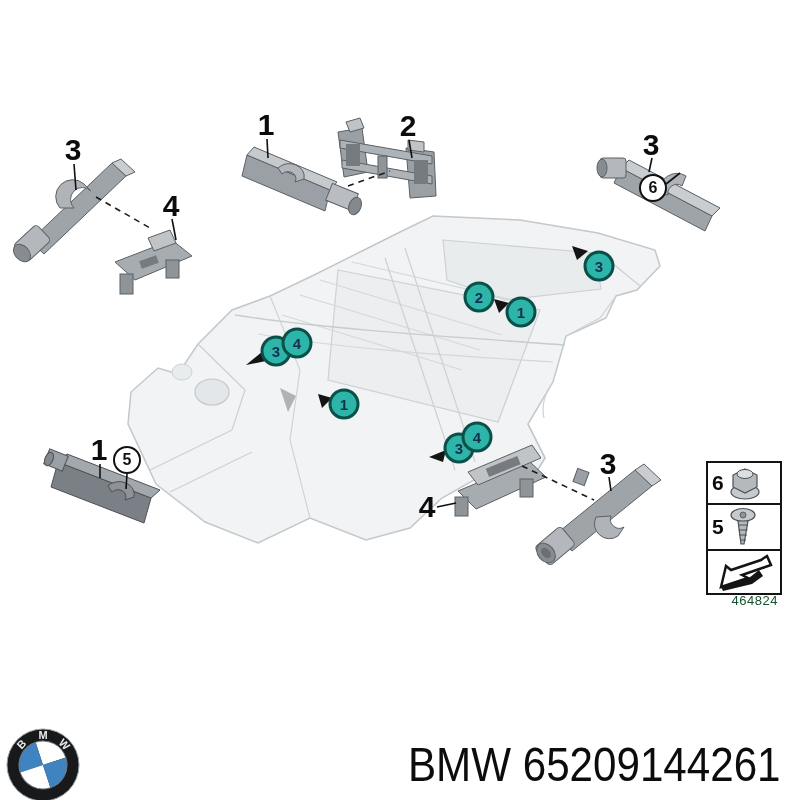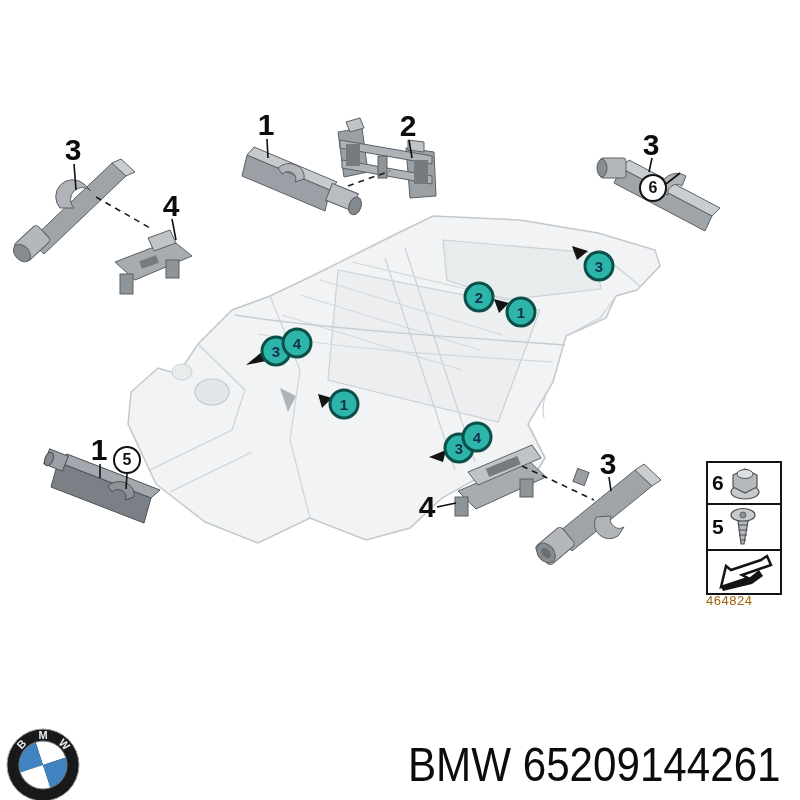--- a/index.html
+++ b/index.html
@@ -16,22 +16,22 @@
   .wcirc{position:absolute;width:24px;height:24px;border-radius:50%;
          transform:translate(-50%,-50%);
          background:#ffffff;border:2.5px solid #111;color:#111;
          font-weight:bold;font-size:16px;display:flex;align-items:center;justify-content:center;}
   .legend{position:absolute;left:706px;top:461px;width:72px;height:130px;
           border:2px solid #141414;background:#fff;display:flex;flex-direction:column;}
   .legend .cell{flex:1;display:flex;align-items:center;padding:2px 4px;gap:4px;
                 border-bottom:2px solid #141414;}
   .legend .cell:last-child{border-bottom:none;justify-content:center;}
   .legend .num{font-weight:bold;font-size:21px;color:#0c0c0c;}
-  .diagnum{position:absolute;left:706px;top:593px;width:72px;text-align:left;
-           font-size:13px;color:#a16207;letter-spacing:0.5px;}
+  .diagnum{position:absolute;left:706px;top:593px;width:72px;text-align:right;
+           font-size:13px;color:#14532d;letter-spacing:0.5px;}
   .footer-text{position:absolute;left:408px;top:736px;font-size:49px;color:#0c0c0c;
                white-space:nowrap;transform:scaleX(0.86);transform-origin:left center;}
   .logo{position:absolute;left:6px;top:728px;width:74px;height:74px;}
 </style>
 </head>
 <body>
 
 <div class="canvas">
 
   <svg class="art" width="800" height="800" viewBox="0 0 800 800">

